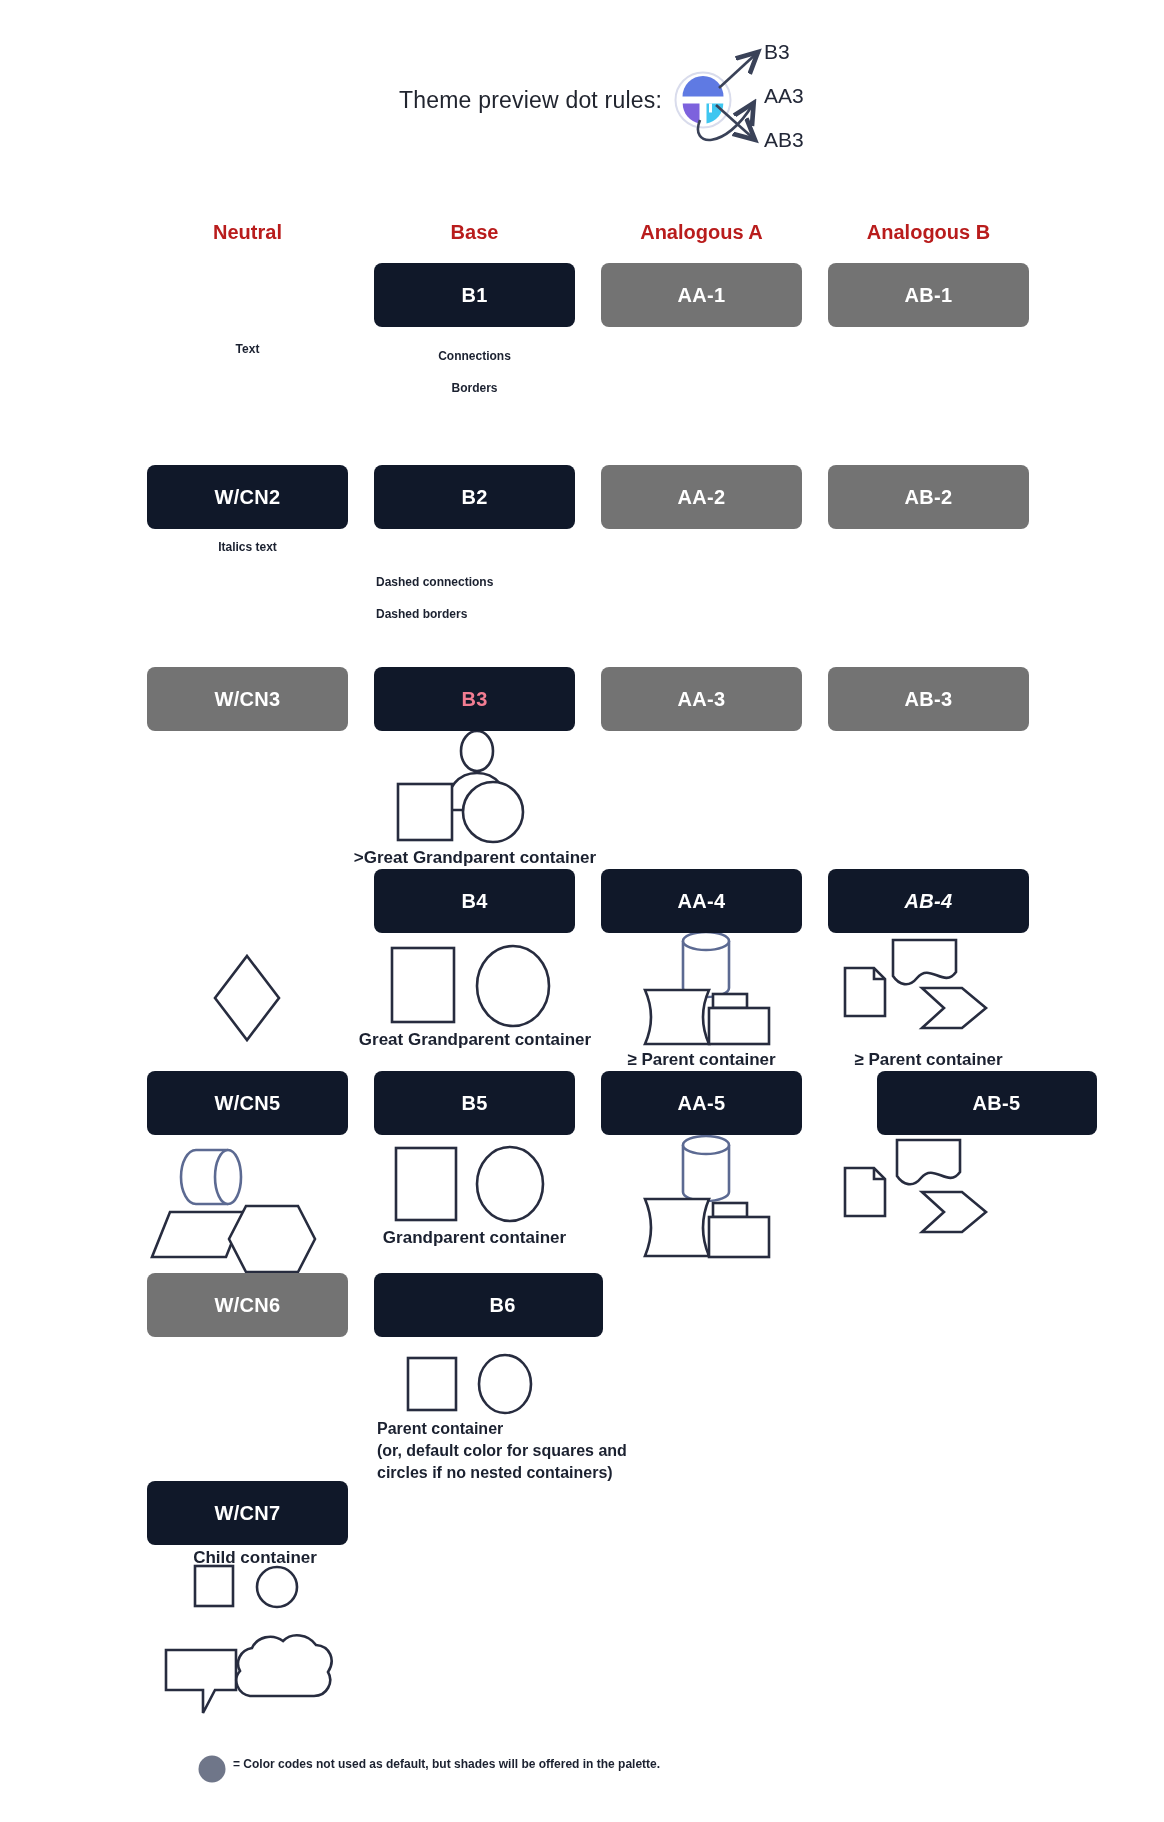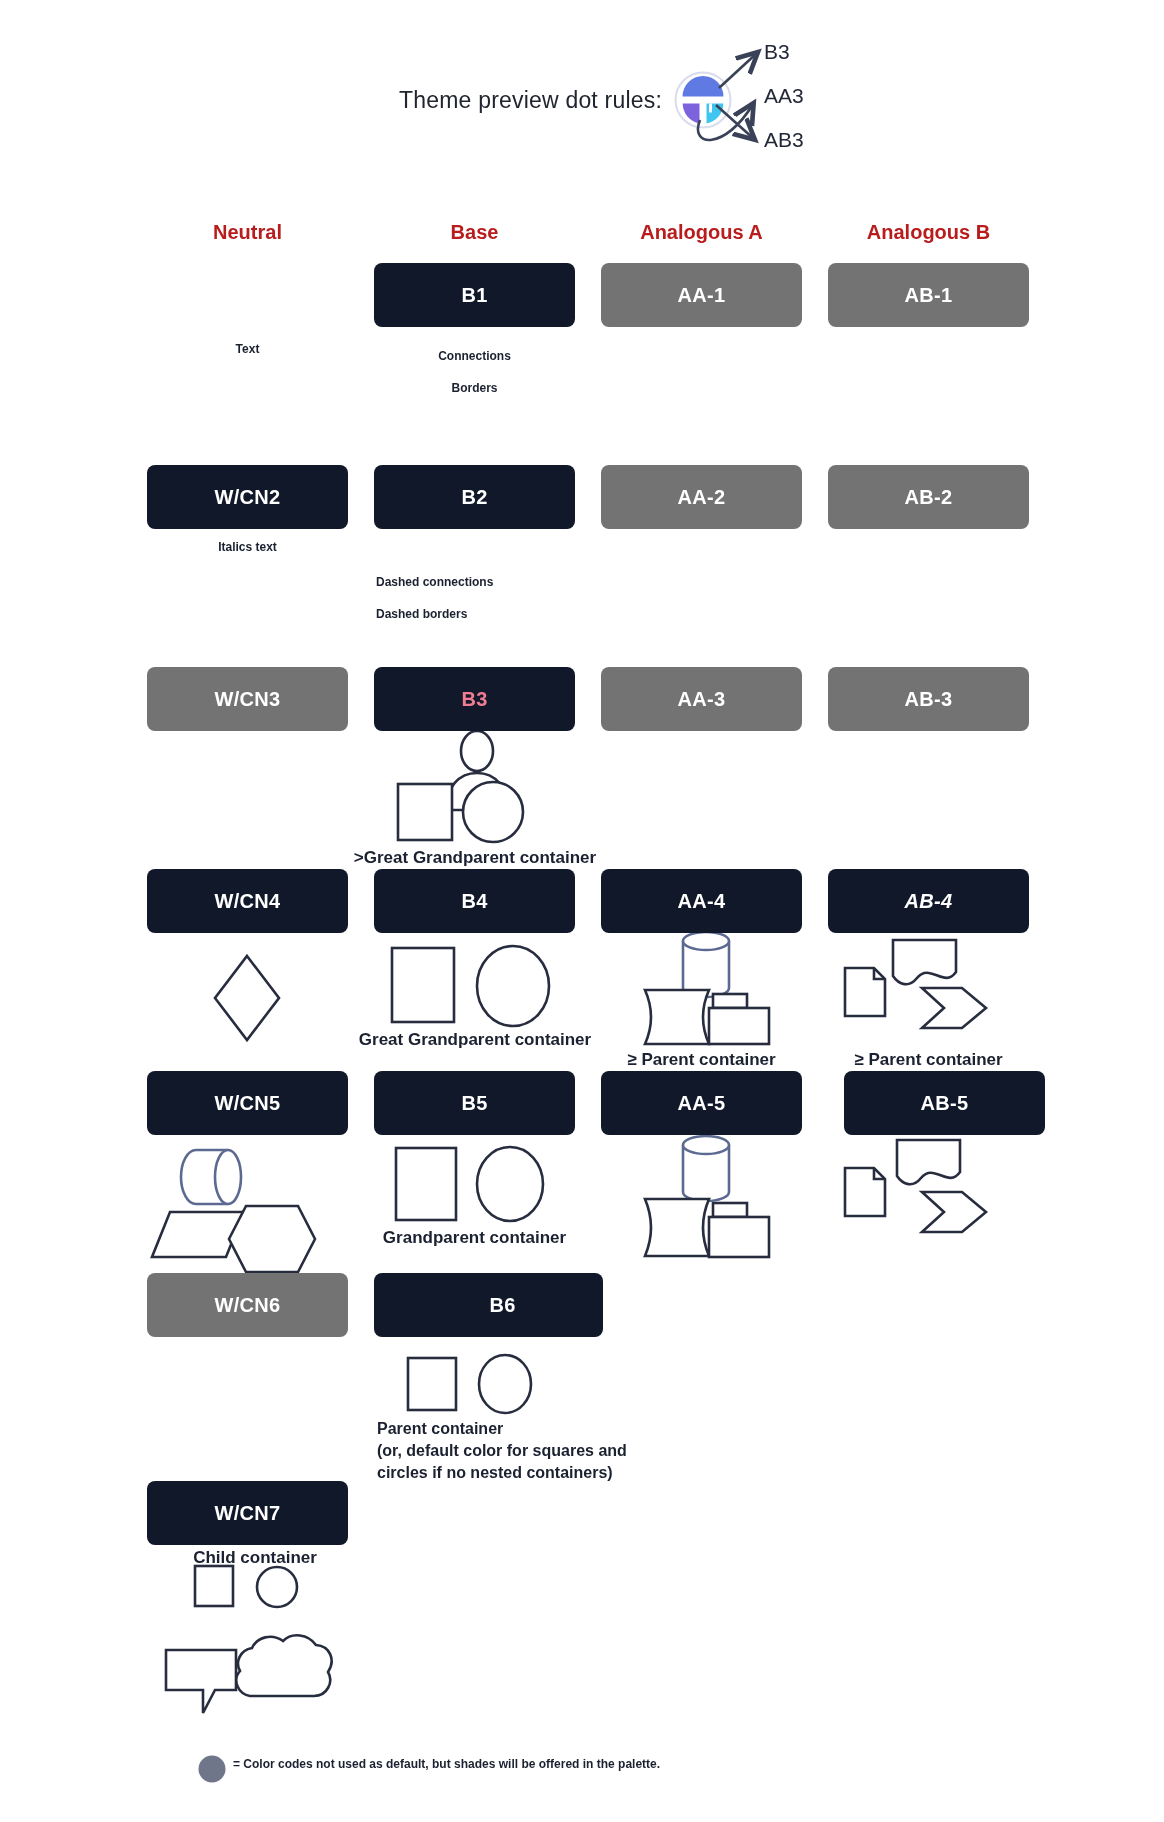--- a/index.html
+++ b/index.html
@@ -155,32 +155,31 @@
     <div>Dashed connections</div>
     <div>Dashed borders</div>
   </div>
 
   <div class="pill slate" style="left:147px;top:667px;">W/CN3</div>
   <div class="pill dark pink" style="left:374px;top:667px;">B3</div>
   <div class="pill slate" style="left:601px;top:667px;">AA-3</div>
   <div class="pill slate" style="left:828px;top:667px;">AB-3</div>
   <div class="abs cap cap-sm center" style="left:320px;top:848px;width:310px;">&gt;Great Grandparent container</div>
 
-  <div class="pill dark" style="left:147px;top:869px;">W/CN4</div>
   <div class="pill dark" style="left:374px;top:869px;">B4</div>
   <div class="pill dark" style="left:601px;top:869px;">AA-4</div>
   <div class="pill dark" style="left:828px;top:869px;font-style:italic;">AB-4</div>
   <div class="abs cap cap-sm center" style="left:320px;top:1030px;width:310px;">Great Grandparent container</div>
   <div class="abs cap cap-sm center" style="left:601px;top:1050px;width:201px;">≥ Parent container</div>
   <div class="abs cap cap-sm center" style="left:828px;top:1050px;width:201px;">≥ Parent container</div>
 
   <div class="pill dark" style="left:147px;top:1071px;">W/CN5</div>
   <div class="pill dark" style="left:374px;top:1071px;">B5</div>
   <div class="pill dark" style="left:601px;top:1071px;">AA-5</div>
-  <div class="pill dark" style="left:844px;top:1071px;">AB-5</div>
+  <div class="pill dark" style="left:877px;top:1071px;padding-left:19px;">AB-5</div>
   <div class="abs cap cap-sm center" style="left:374px;top:1228px;width:201px;">Grandparent container</div>
 
   <div class="pill slate" style="left:147px;top:1273px;">W/CN6</div>
   <div class="pill dark" style="left:374px;top:1273px;padding-left:28px;">B6</div>
   <div class="abs cap cap-xs" style="left:377px;top:1418px;line-height:22px;width:260px;">
     <div>Parent container</div>
     <div>(or, default color for squares and</div>
     <div>circles if no nested containers)</div>
   </div>
 

